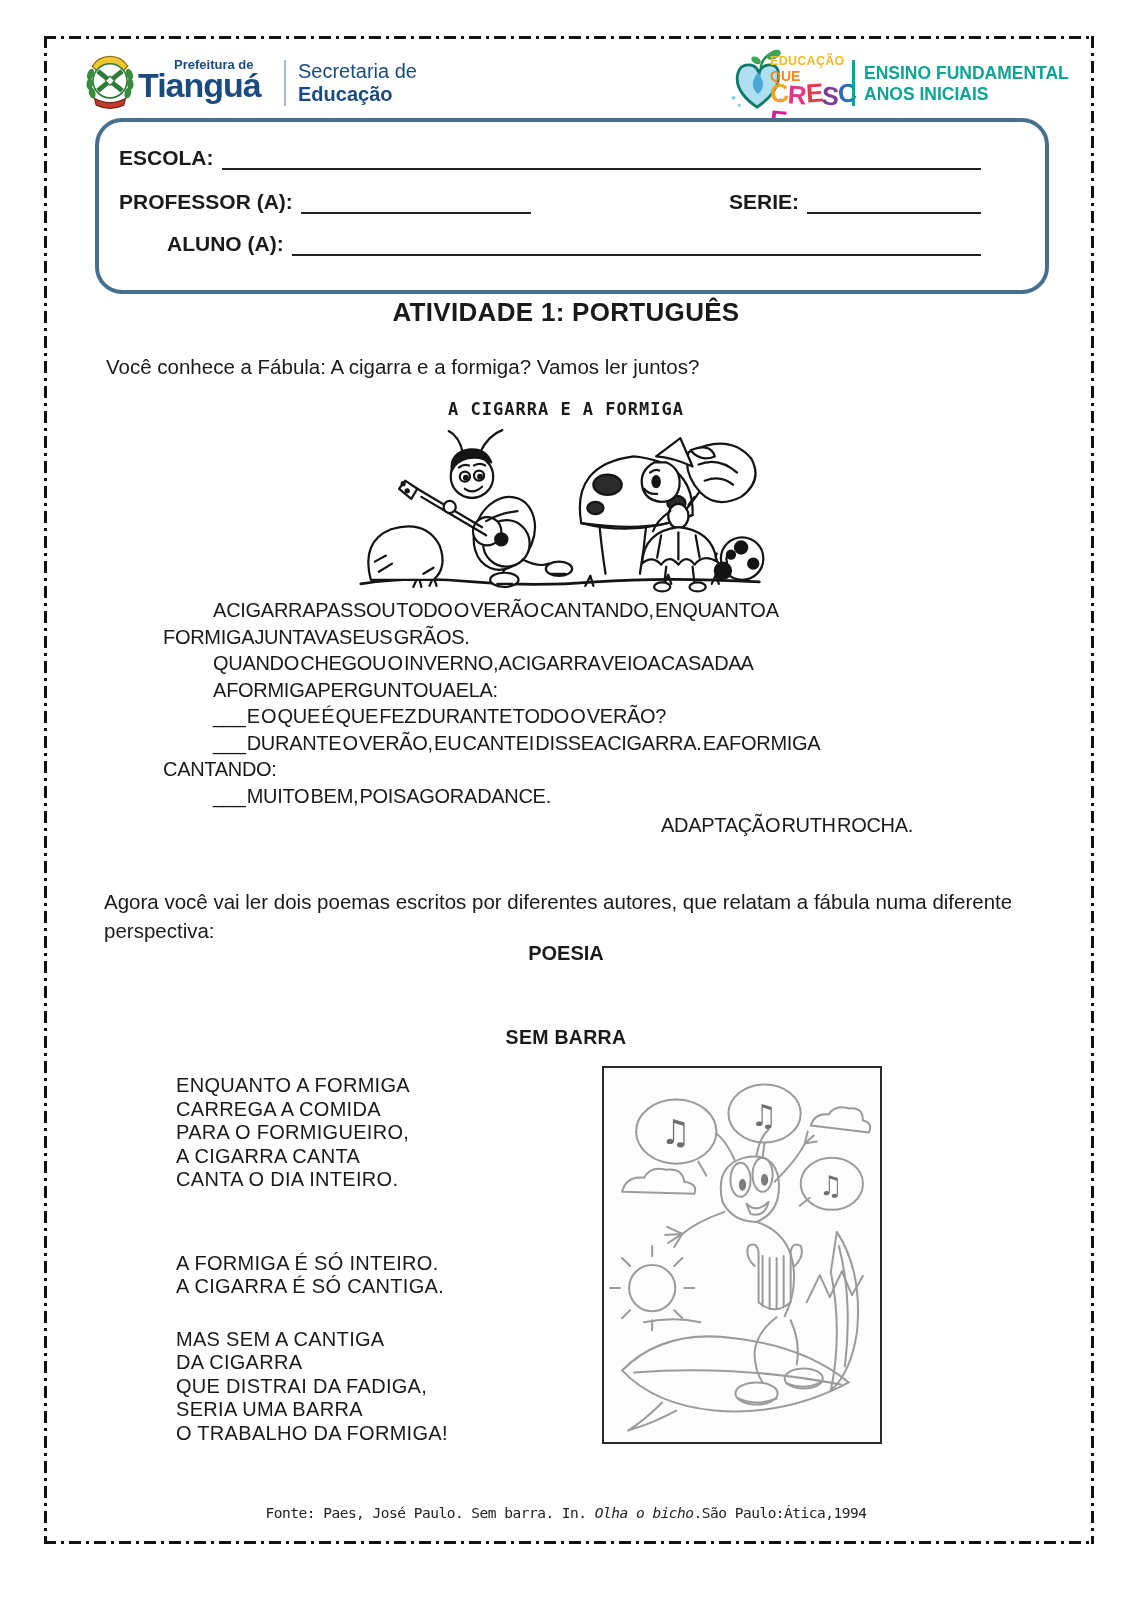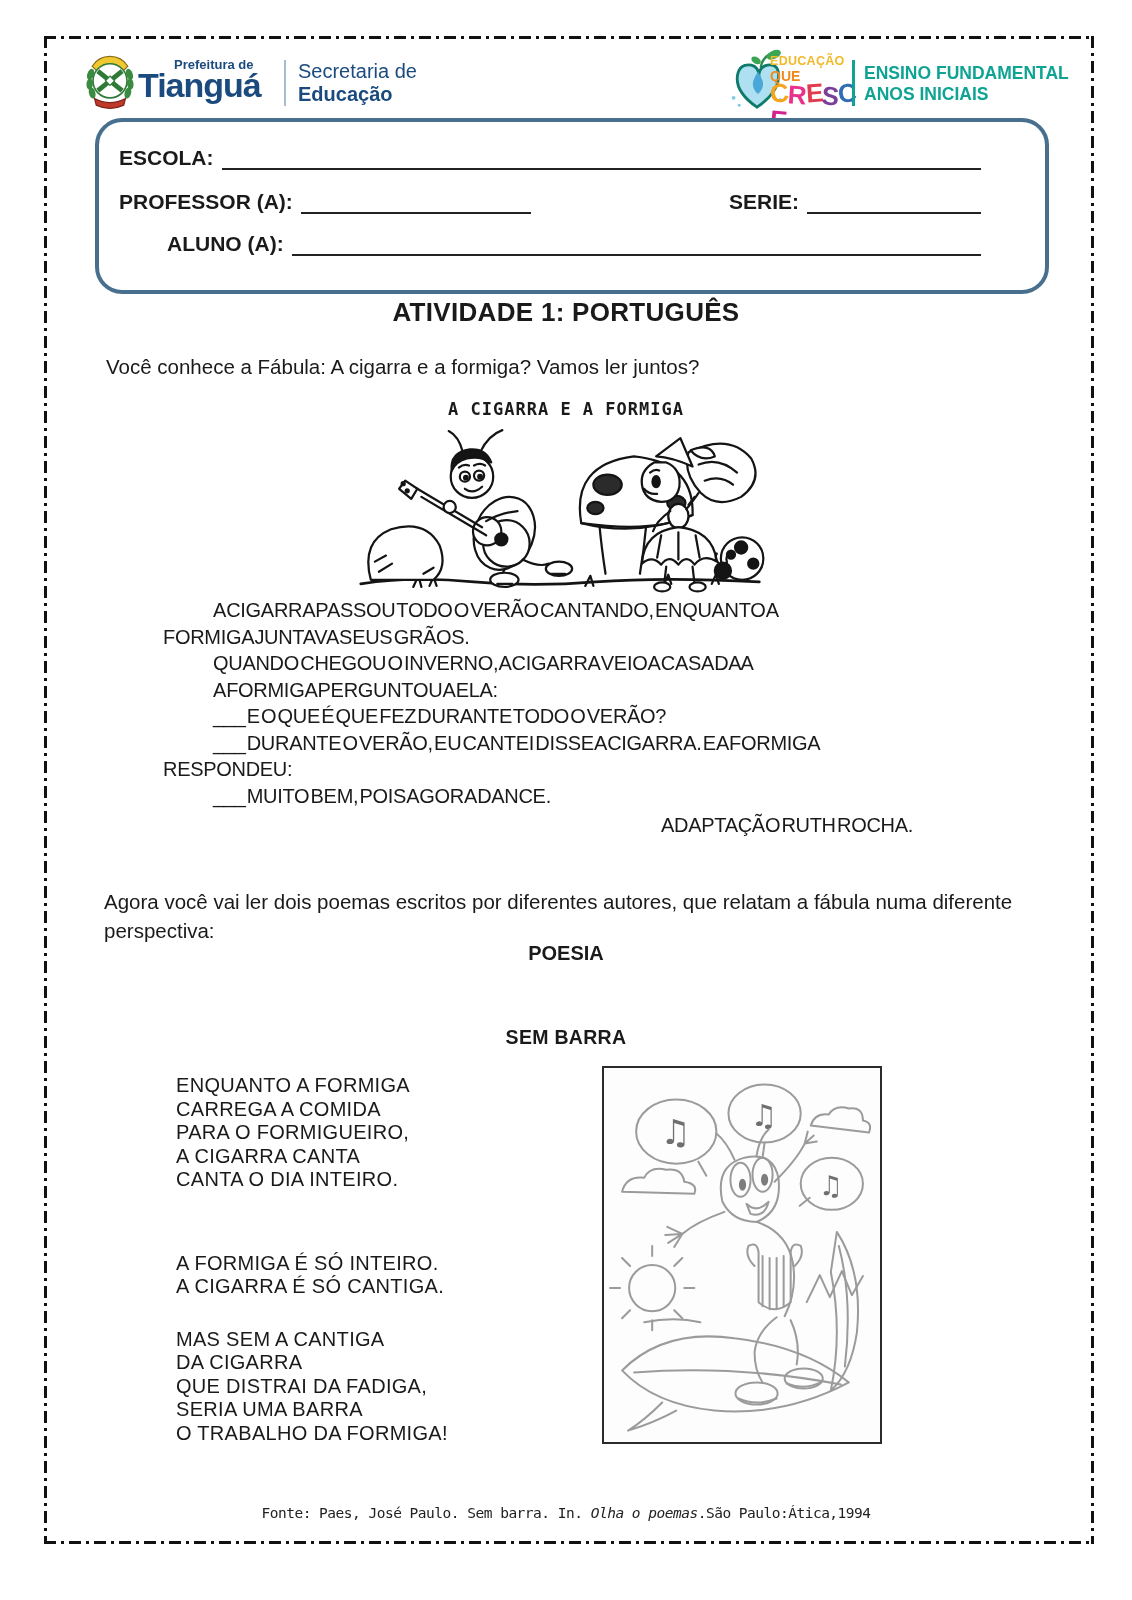--- a/index.html
+++ b/index.html
@@ -226,21 +226,21 @@
     <circle cx="374" cy="131" r="4" fill="#141414"></circle>
   </svg>
 
   <div class="fable">
     <p class="ind">A CIGARRA PASSOU TODO O VERÃO CANTANDO, ENQUANTO A</p>
     <p>FORMIGA JUNTAVA SEUS GRÃOS.</p>
     <p class="ind">QUANDO CHEGOU O INVERNO, A CIGARRA VEIO A CASA DA A</p>
     <p class="ind">A FORMIGA PERGUNTOU A ELA:</p>
     <p class="ind">___ E O QUE É QUE FEZ DURANTE TODO O VERÃO?</p>
     <p class="ind">___ DURANTE O VERÃO, EU CANTEI DISSE A CIGARRA. E A FORMIGA</p>
-    <p>RESPONDEU:</p>
+    <p>CANTANDO:</p>
     <p class="ind">___ MUITO BEM, POIS AGORA DANCE.</p>
     <p class="credit">ADAPTAÇÃO RUTH ROCHA.</p>
   </div>
 
   <div class="transition">Agora você vai ler dois poemas escritos por diferentes autores, que relatam a fábula numa diferente perspectiva:</div>
   <div class="poesia">POESIA</div>
   <div class="sem-barra">SEM BARRA</div>
 
   <div class="poem">
     <div class="stanza s1">
@@ -311,16 +311,16 @@
       <path d="M58 332 Q40 350 24 360 Q50 352 72 340"></path>
       <path d="M232 162 Q258 202 252 262 Q246 302 226 320 Q238 262 226 202 Z"></path>
       <path d="M234 176 Q248 230 240 296"></path>
       <path d="M202 232 l13 -27 10 22 12 -26 10 24 11 -19"></path>
       <path d="M40 252 Q70 246 96 252"></path>
     </svg>
   </div>
 
   <div class="source">
     <span>Fonte: Paes, José Paulo. Sem barra. In.</span>
-    <span class="it">Olha o poemas</span><span>.São Paulo:Ática,1994</span>
+    <span class="it">Olha o bicho</span><span>.São Paulo:Ática,1994</span>
   </div>
 
 </div>
 
 </body></html>

